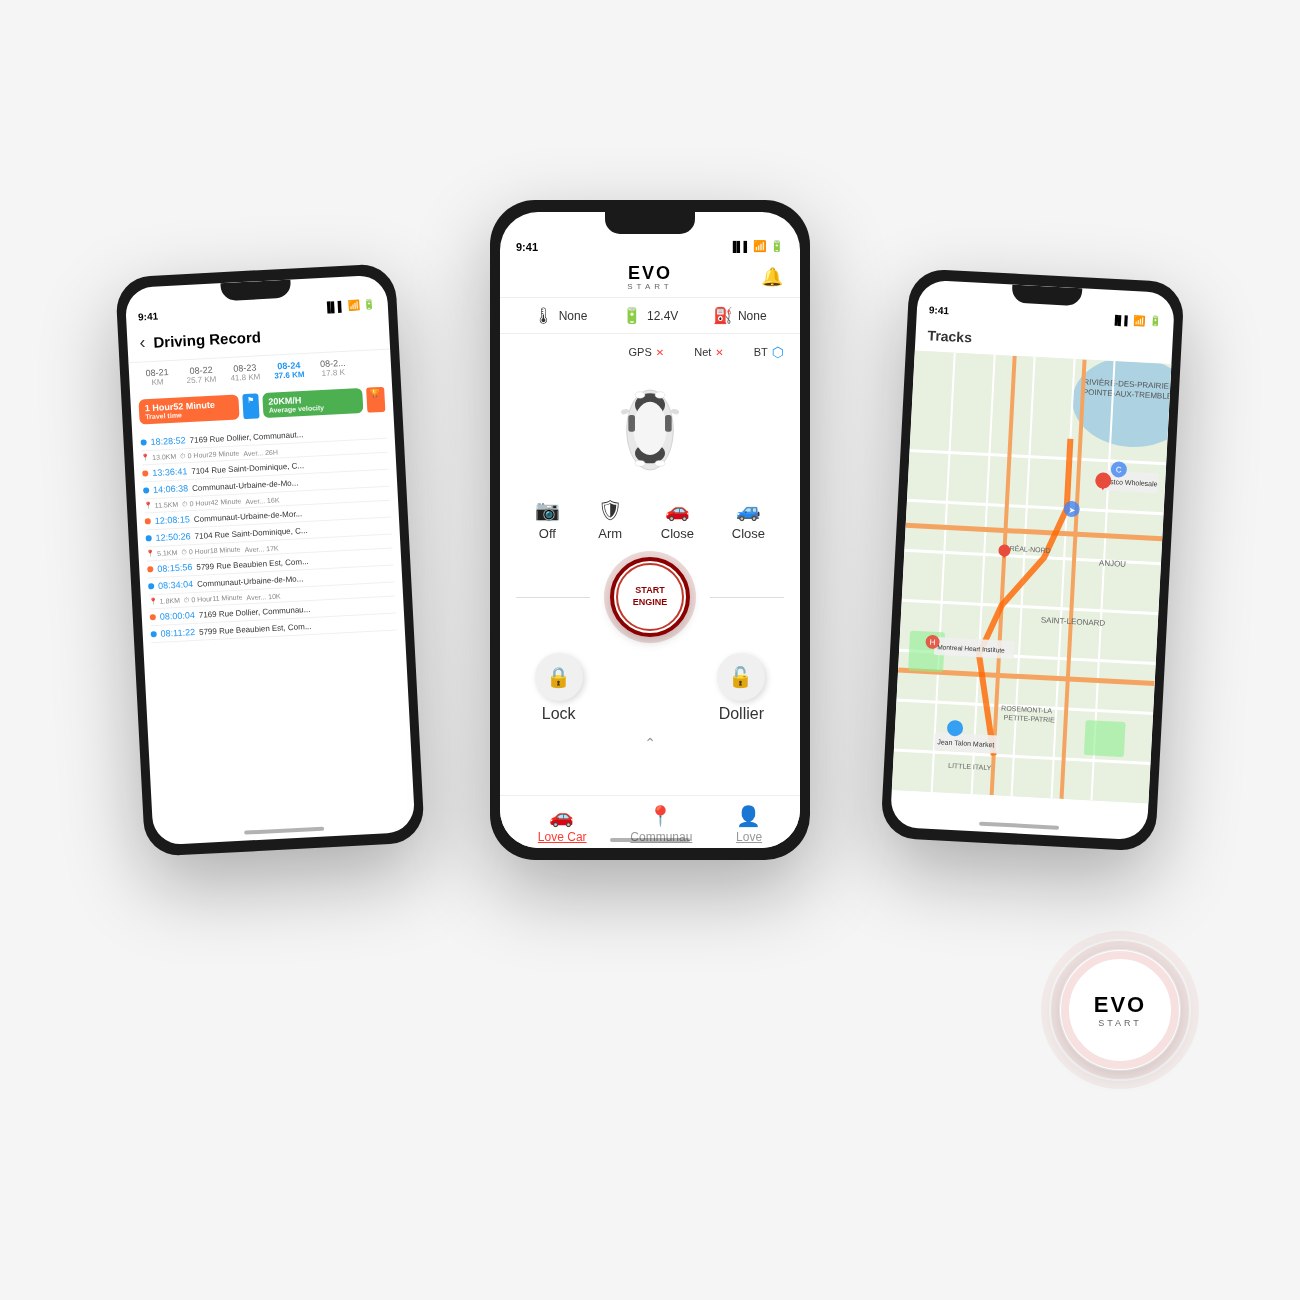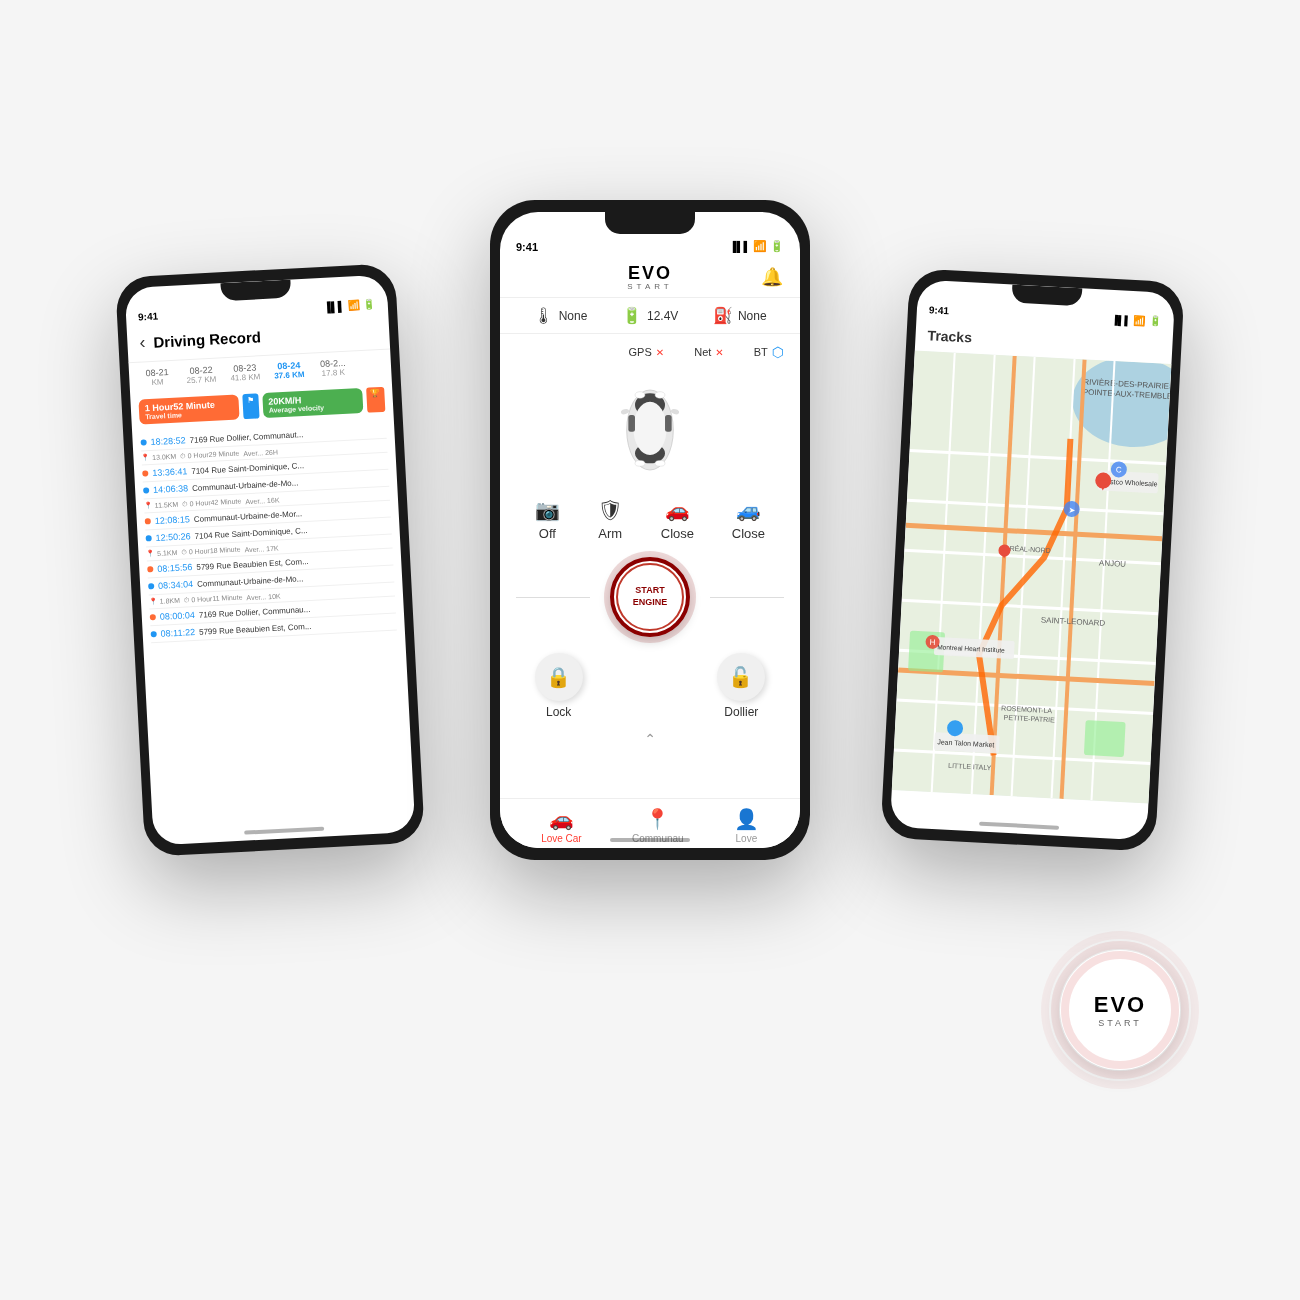--- a/index.html
+++ b/index.html
@@ -395,21 +395,21 @@
       height: 48px;
       border-radius: 50%;
       background: #f0f0f0;
       display: flex;
       align-items: center;
       justify-content: center;
       font-size: 20px;
       box-shadow: 2px 2px 6px rgba(0,0,0,0.15);
     }
     .lock-label {
-      font-size: 12px;
+      font-size: 16px;
       color: #333;
     }
 
     .swipe-handle {
       text-align: center;
       padding: 4px;
       font-size: 14px;
       color: #999;
     }
 
@@ -424,21 +424,21 @@
       right: 0;
       background: #fff;
     }
     .nav-item {
       display: flex;
       flex-direction: column;
       align-items: center;
       gap: 2px;
     }
     .nav-icon { font-size: 20px; }
-    .nav-label { font-size: 10px; color: #999; }
+    .nav-label { font-size: 12px; color: #999; text-decoration: underline; }
     .nav-item.active .nav-label { color: #FF3B30; }
     .nav-item.active .nav-icon { color: #FF3B30; }
 
     
     .tracks-header {
       padding: 8px 12px;
       font-size: 14px;
       font-weight: 600;
       color: #333;
     }

